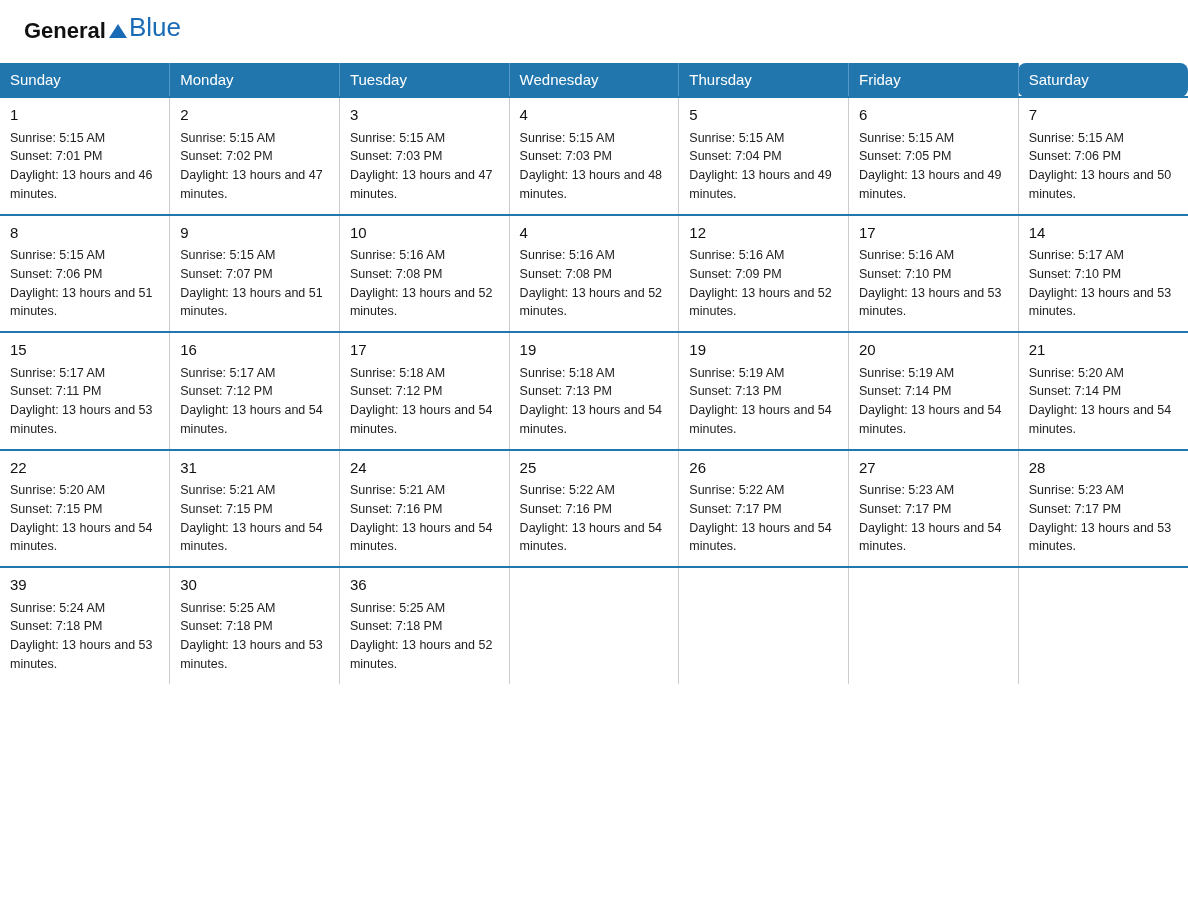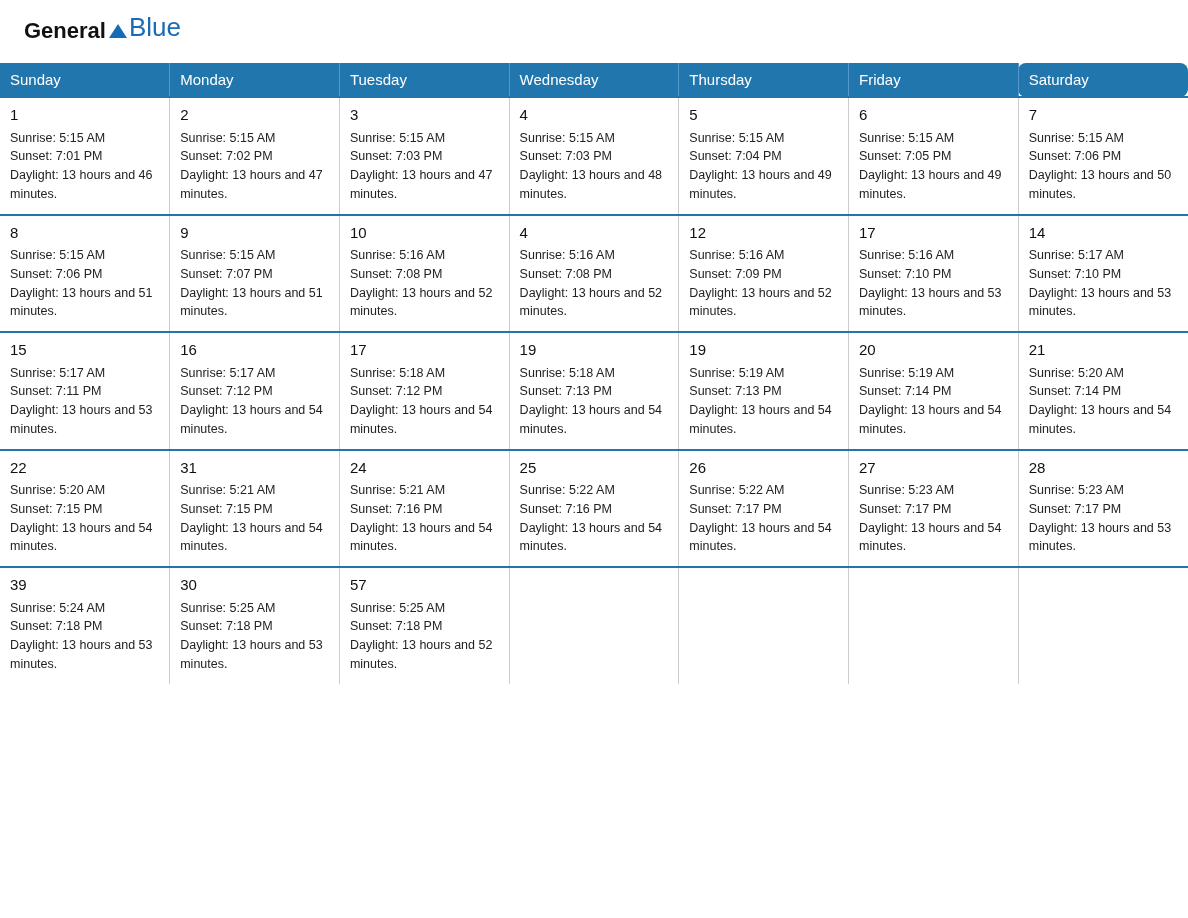--- a/index.html
+++ b/index.html
@@ -375,21 +375,21 @@
       </td>
         <td>
         <span class="day-num">30</span>
         <div class="day-info">
           Sunrise: 5:25 AM<br>
           Sunset: 7:18 PM<br>
           Daylight: 13 hours and 53 minutes.
         </div>
       </td>
         <td>
-        <span class="day-num">57</span>
+        <span class="day-num">36</span>
         <div class="day-info">
           Sunrise: 5:25 AM<br>
           Sunset: 7:18 PM<br>
           Daylight: 13 hours and 52 minutes.
         </div>
       </td>
         <td class="empty"></td>
         <td class="empty"></td>
         <td class="empty"></td>
         <td class="empty"></td>

